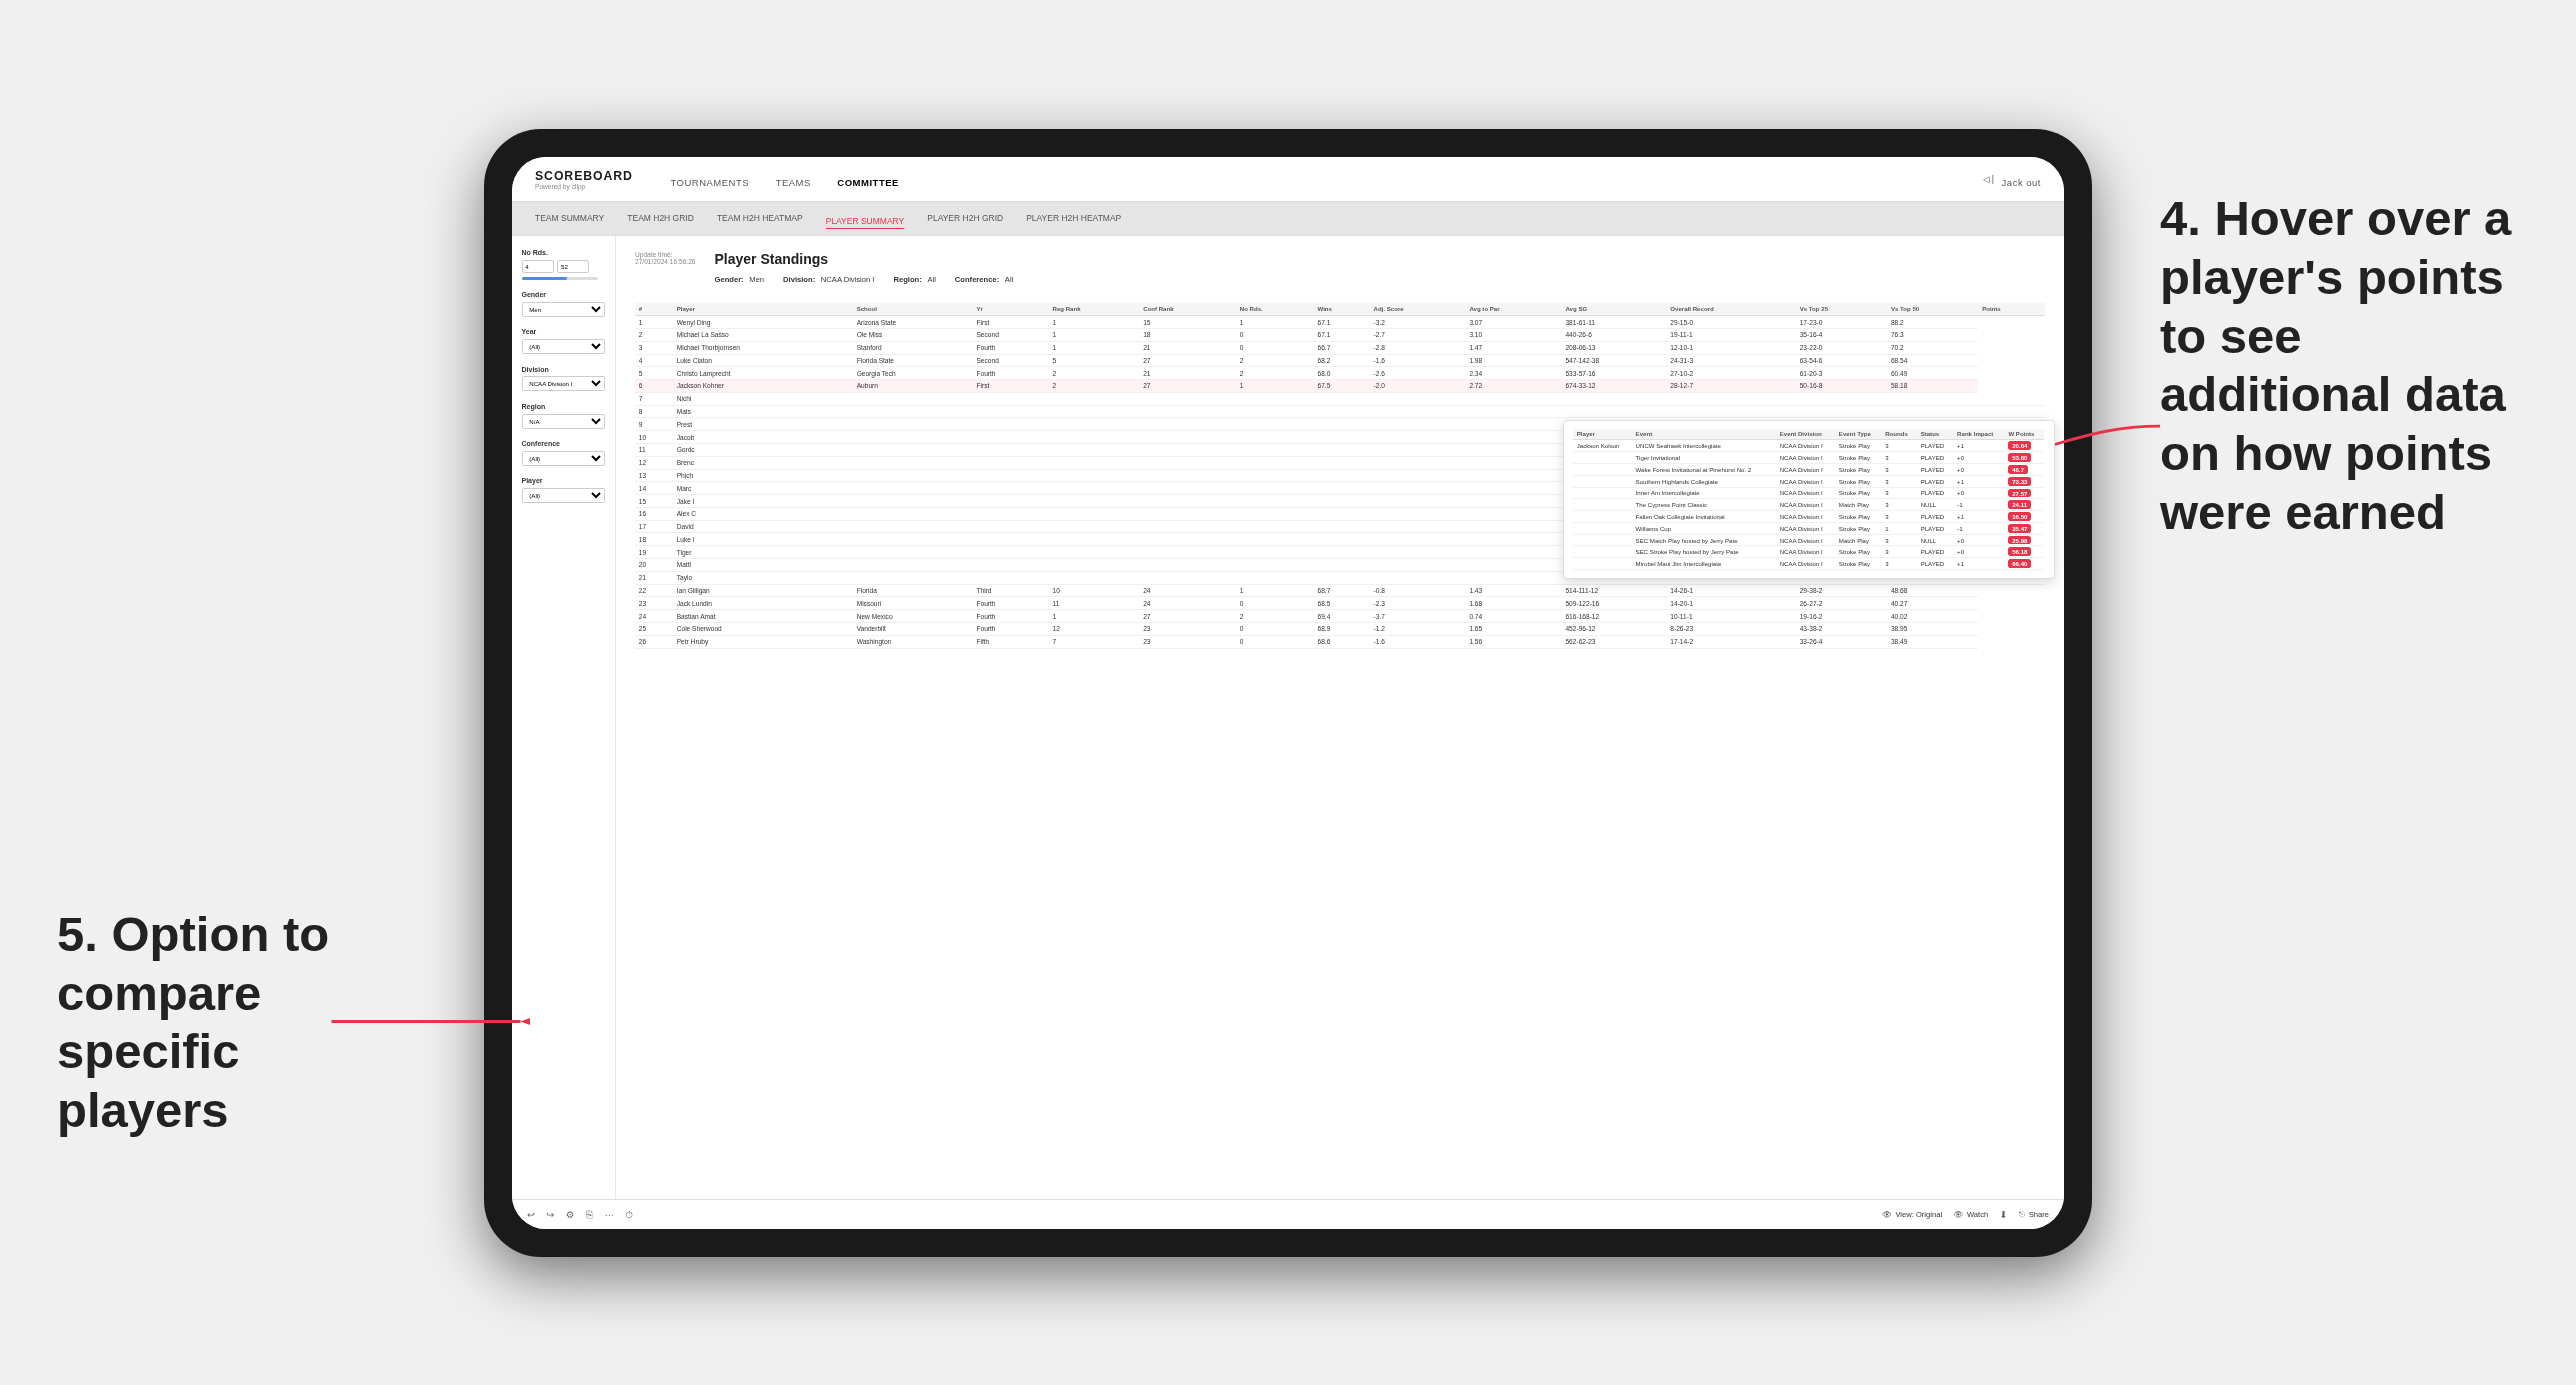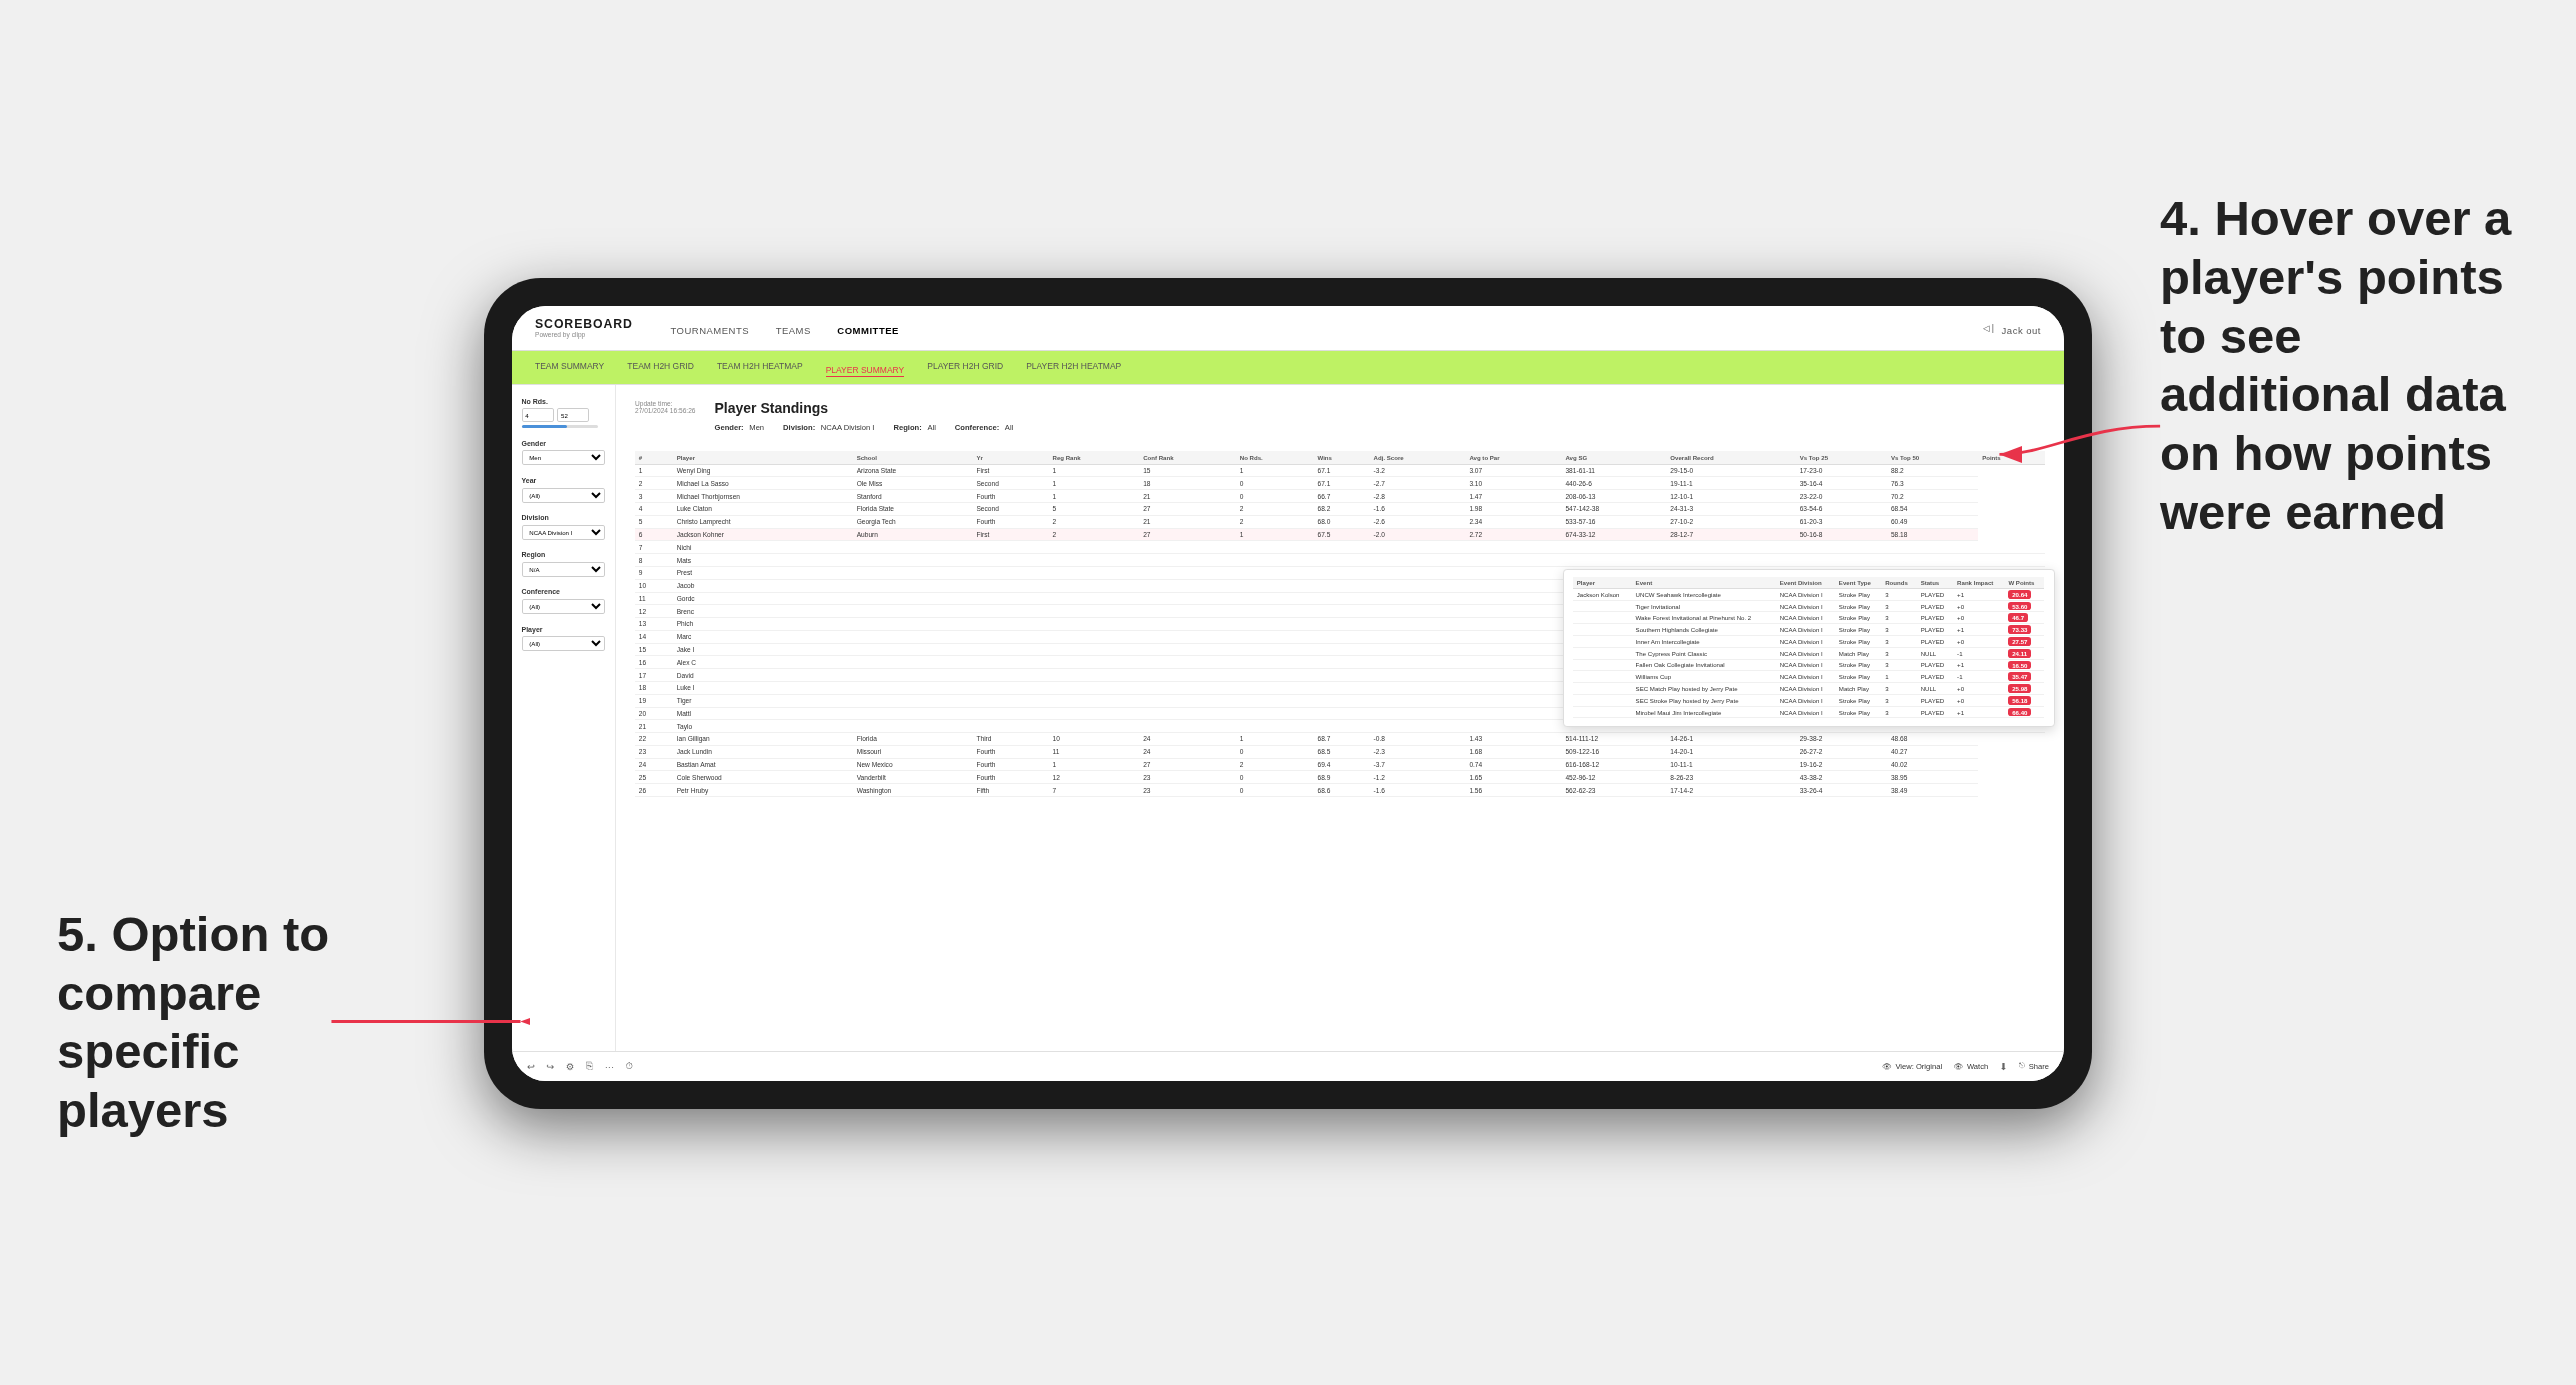--- a/index.html
+++ b/index.html
@@ -30,21 +30,21 @@
 
     .annotation-left {
       left: 57px;
       bottom: 246px;
       width: 322px;
     }
 
     
     .tablet-frame {
       width: 1608px;
-      height: 831px;
+      height: 1128px;
       background: #1a1a1a;
       border-radius: 57px;
       padding: 28px;
       box-shadow: 0 19px 57px rgba(0,0,0,0.5);
       position: relative;
       display: flex;
       flex-direction: column;
     }
 
     .tablet-screen {
@@ -108,21 +108,21 @@
     .nav-right {
       display: flex;
       align-items: center;
       gap: 7.6px;
       font-size: 8.5px;
       color: #555;
     }
 
     
     .sub-nav {
-      background: #bef264;
+      background: #e5e5e5;
       border-bottom: 0.9px solid #e0e0e0;
       padding: 0 23px;
       display: flex;
       align-items: center;
       height: 34px;
       gap: 23px;
     }
 
     .sub-nav-link {
       font-size: 8.5px;

